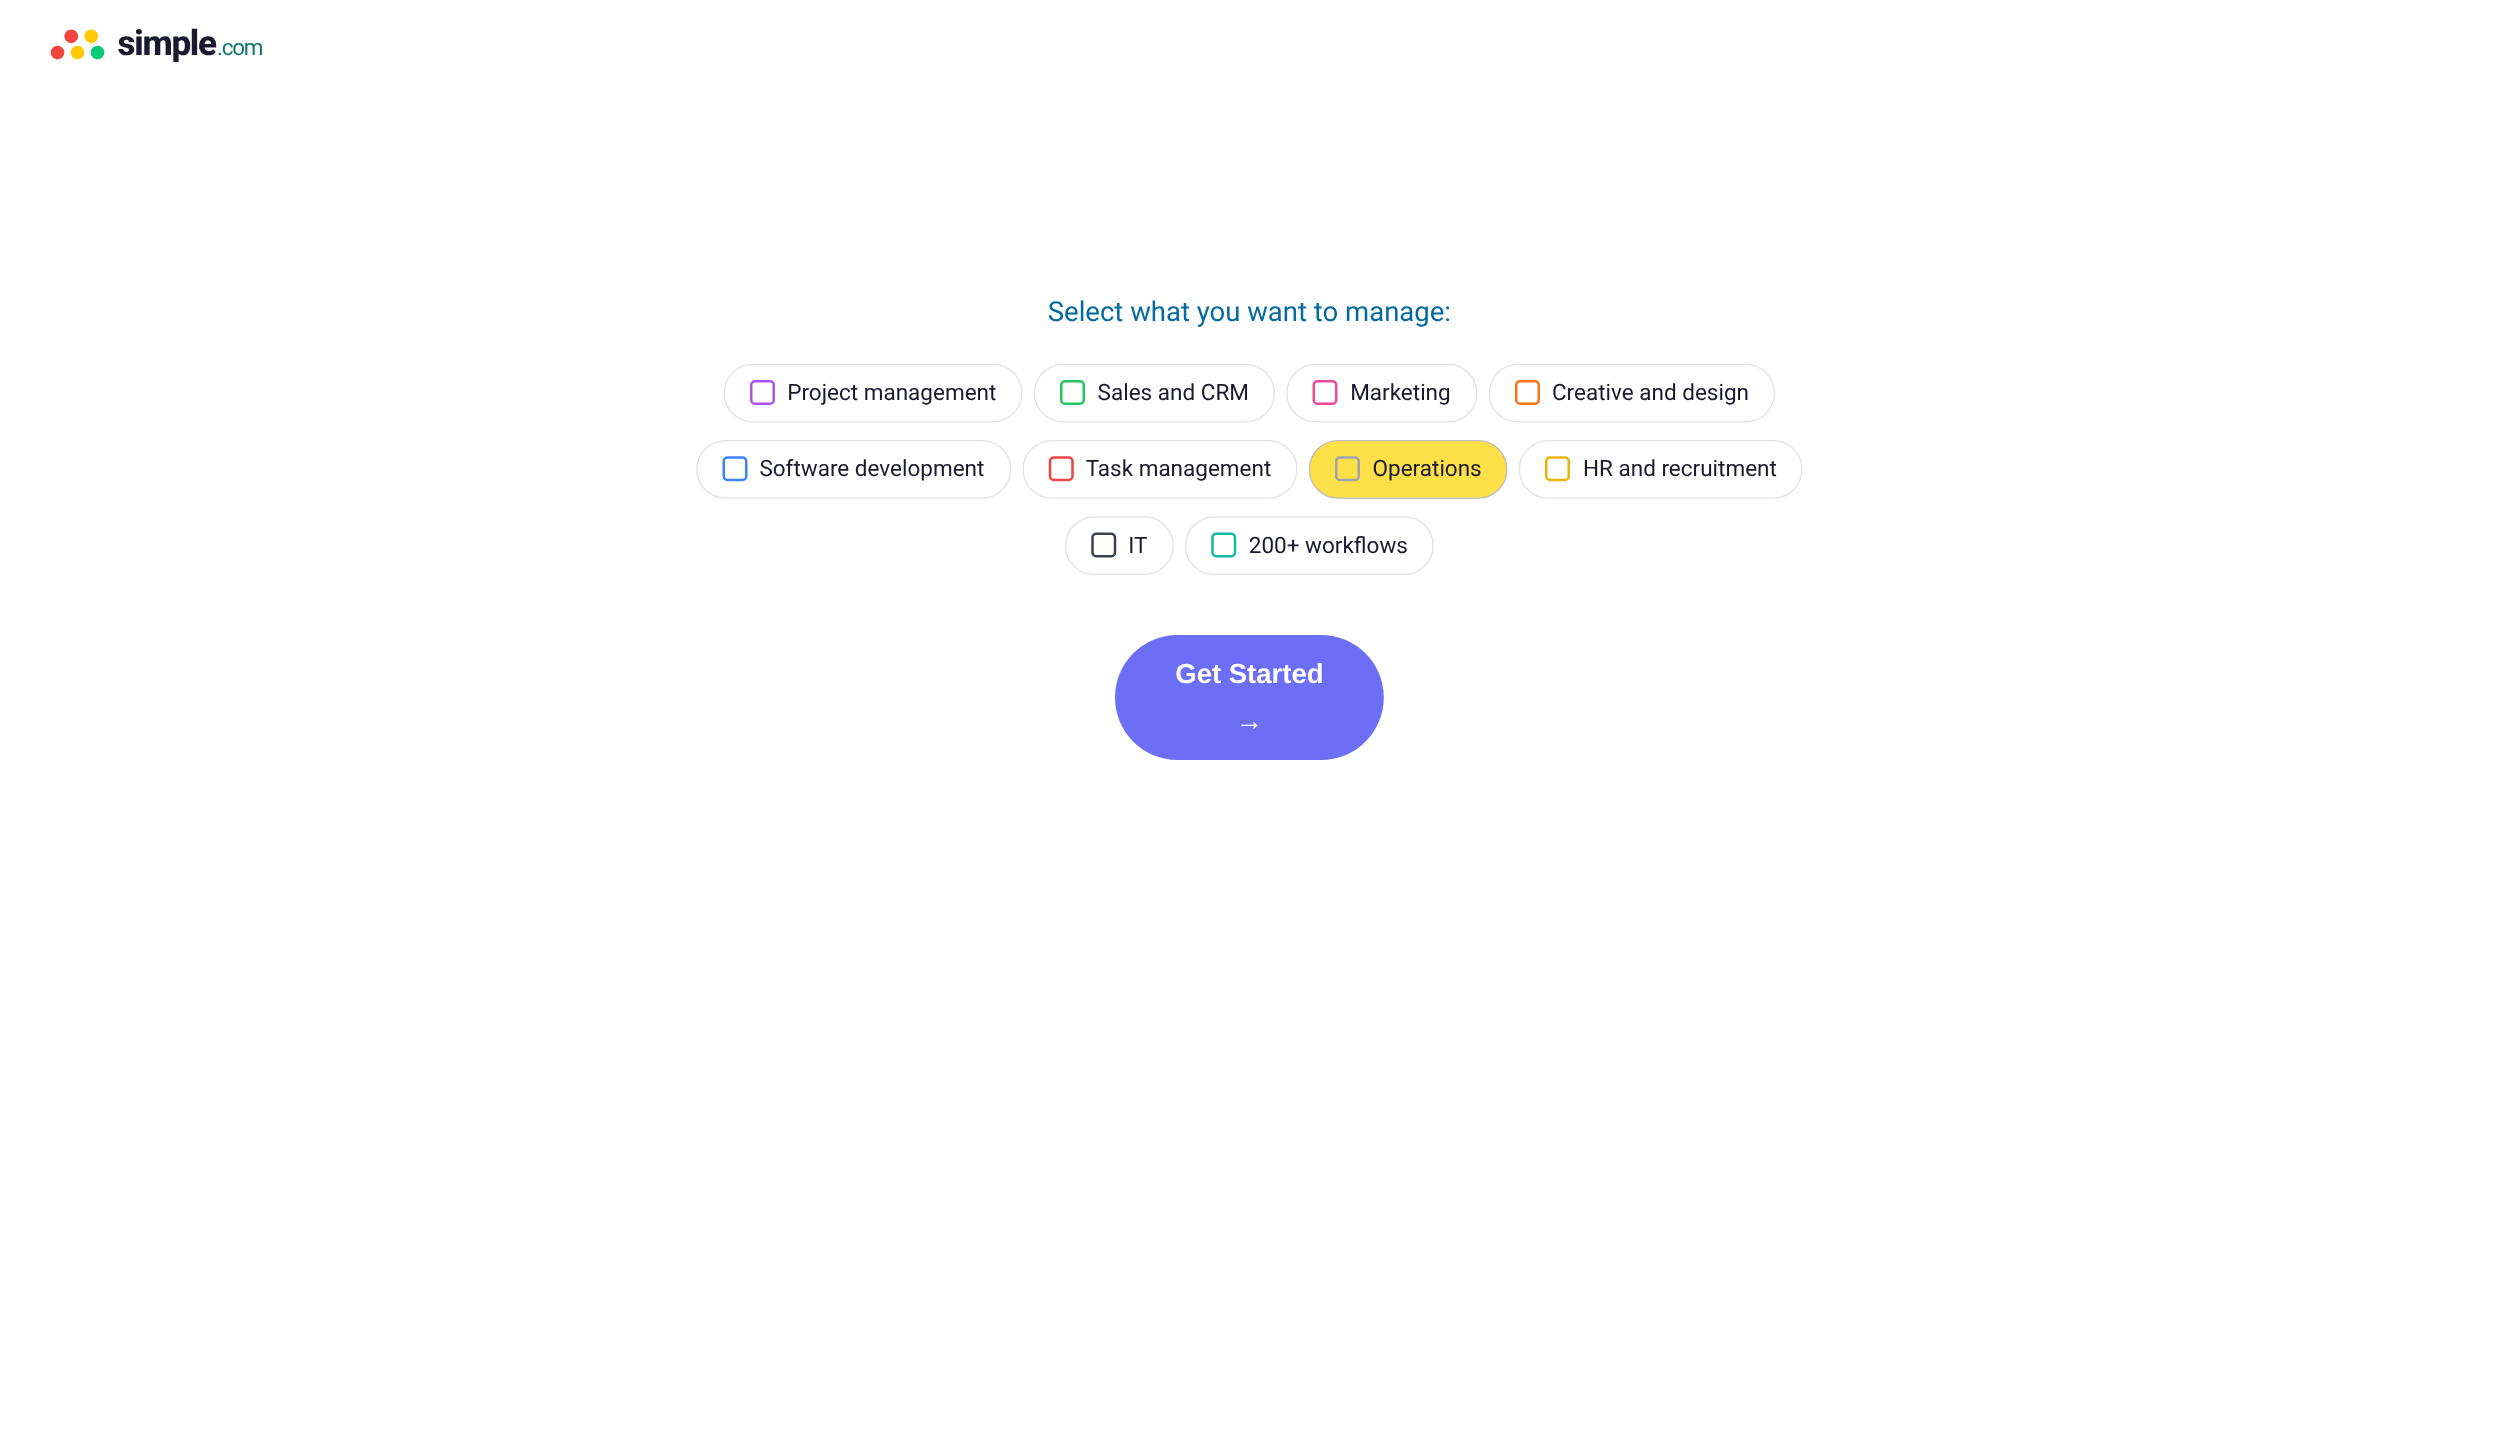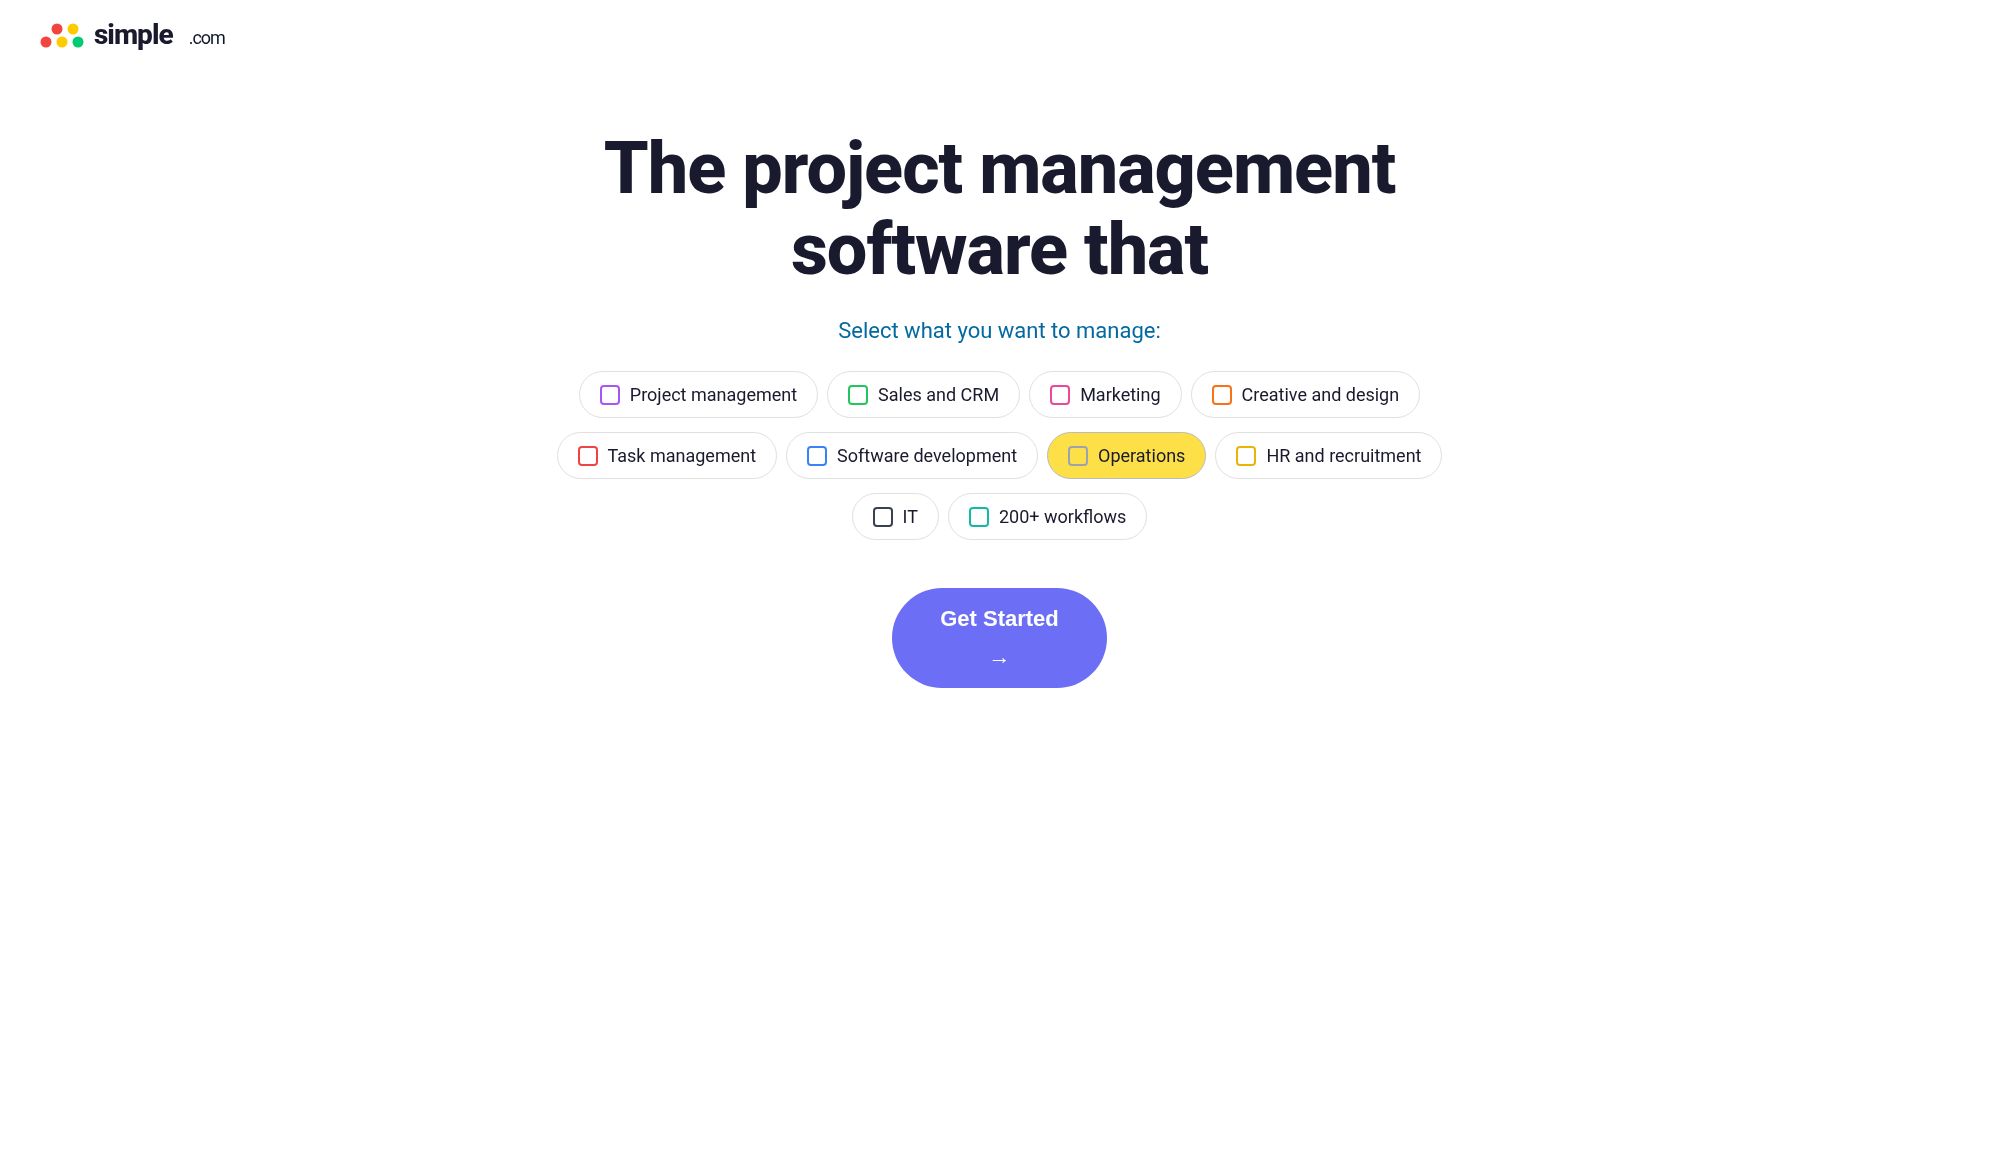--- a/index.html
+++ b/index.html
@@ -38,22 +38,22 @@
       font-size: 28px;
       font-weight: 800;
       color: #1a1a2e;
       letter-spacing: -1px;
       margin-left: 2px;
     }
 
     .logo-com {
       font-size: 18px;
       font-weight: 400;
-      color: #0f172a;
-      margin-left: 16px;
+      color: #0f766e;
+      margin-left: 1px;
     }
 
     
     .main {
       display: flex;
       flex-direction: column;
       align-items: center;
       justify-content: center;
       padding: 60px 20px 80px;
       text-align: center;
@@ -188,21 +188,21 @@
     </div>
     <span class="logo-m">
       <span>simple</span><span class="logo-com">.com</span>
     </span>
   </div>
 </header>
 
 <main class="main">
 
   <h1 class="headline">
-    <span>The project management software that</span><br>
+    <br>
   </h1>
 
 
   <p class="select-label">Select what you want to manage:</p>
 
   <div class="options-container">
 
     <div class="options-row">
       <div class="option-chip chip-purple">
         <div class="chip-checkbox"></div>
@@ -216,27 +216,27 @@
         <div class="chip-checkbox"></div>
         <span>Marketing</span>
       </div>
       <div class="option-chip chip-orange">
         <div class="chip-checkbox"></div>
         <span>Creative and design</span>
       </div>
     </div>
 
     <div class="options-row">
+      <div class="option-chip chip-blue">
+        <div class="chip-checkbox"></div>
+        <span>Software development</span>
+      </div>
       <div class="option-chip chip-red">
         <div class="chip-checkbox"></div>
         <span>Task management</span>
-      </div>
-      <div class="option-chip chip-blue">
-        <div class="chip-checkbox"></div>
-        <span>Software development</span>
       </div>
       <div class="option-chip chip-gray active">
         <div class="chip-checkbox"></div>
         <span>Operations</span>
       </div>
       <div class="option-chip chip-yellow">
         <div class="chip-checkbox"></div>
         <span>HR and recruitment</span>
       </div>
     </div>

